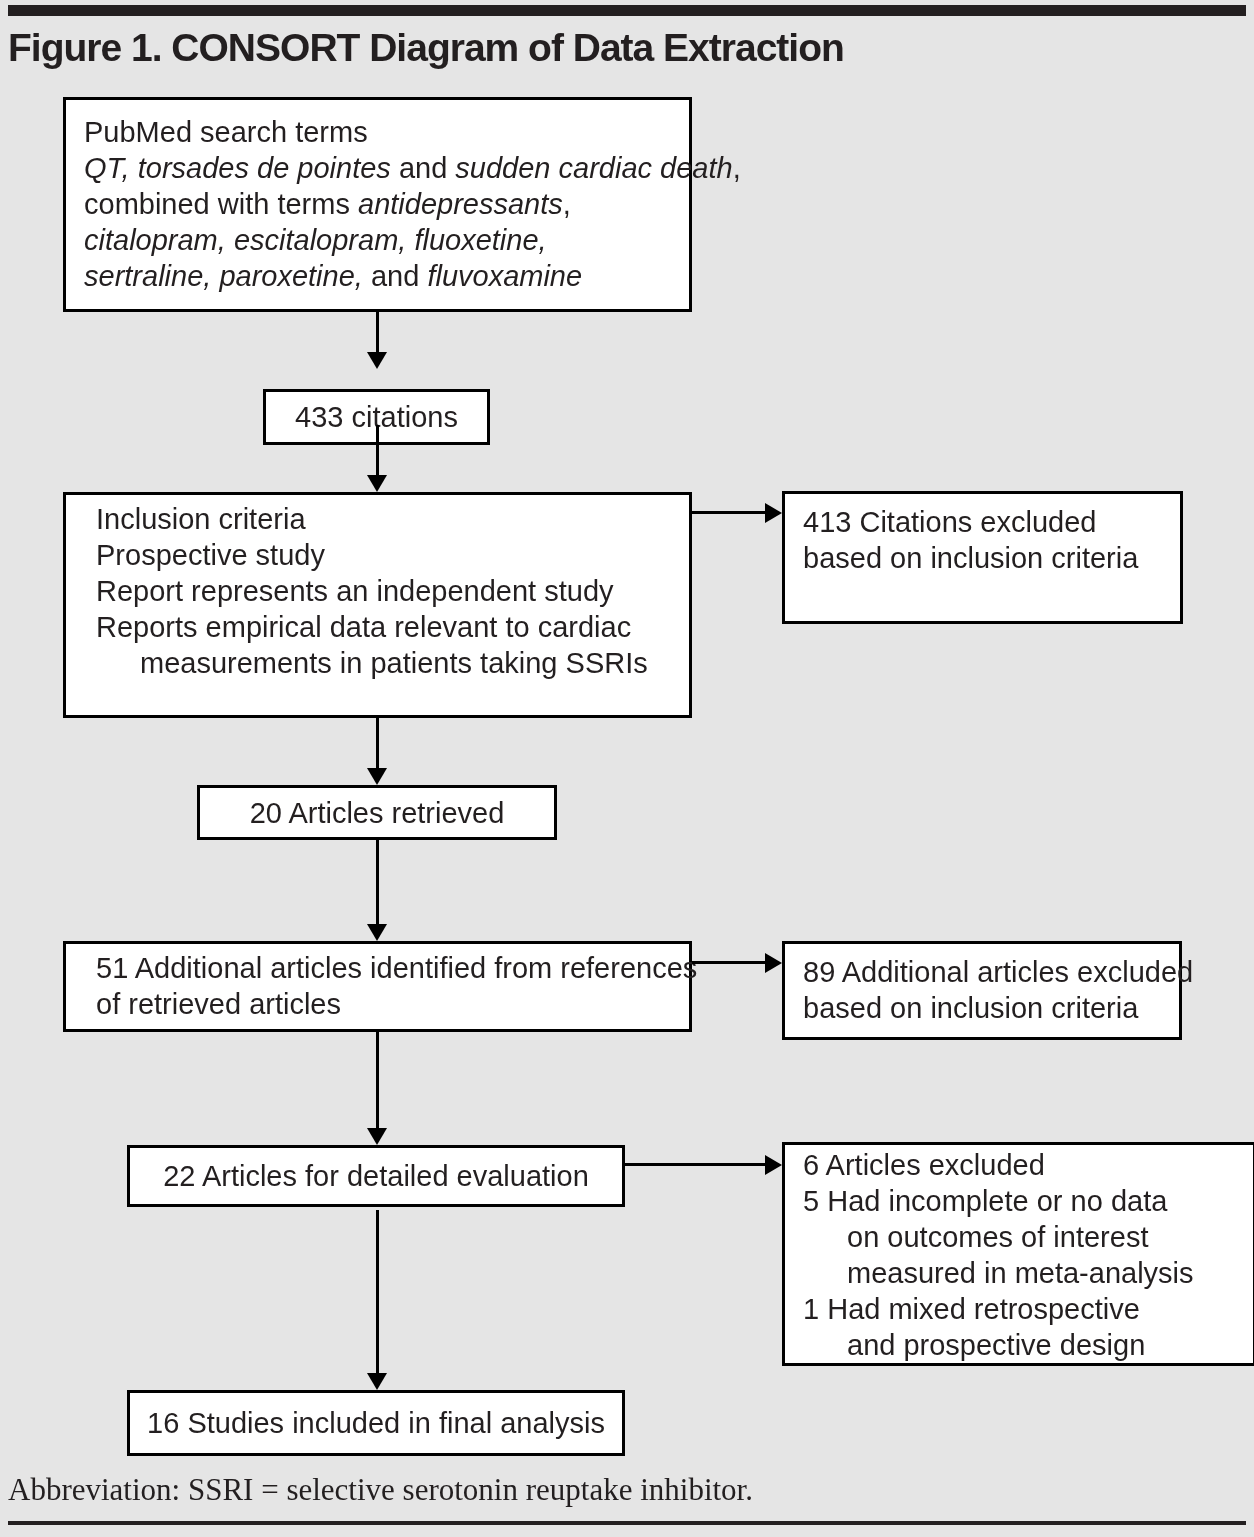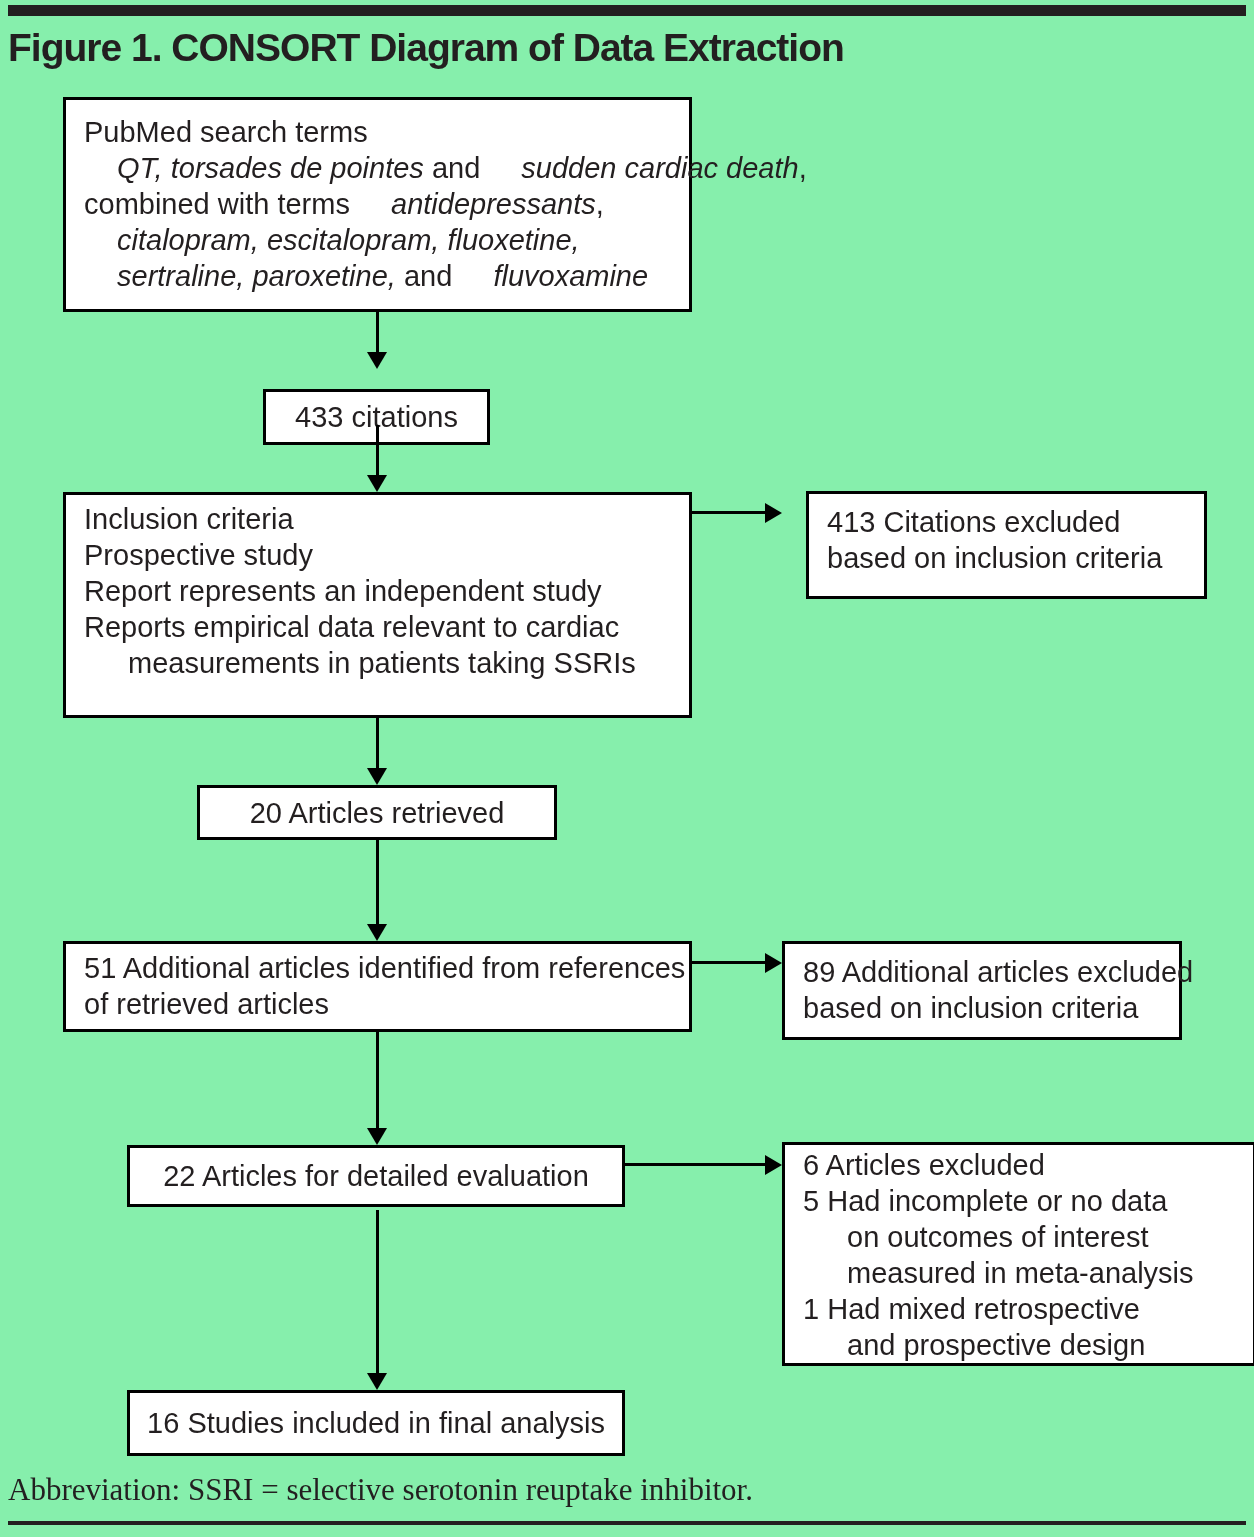--- a/index.html
+++ b/index.html
@@ -1,21 +1,21 @@
 <!DOCTYPE html>
 <html><head>
 <meta charset="utf-8">
 <style>
   * { margin: 0; padding: 0; box-sizing: border-box; }
   html, body { background: #ffffff; }
   .page {
     position: relative;
     width: 1254px;
     height: 1537px;
-    background: #86efac;
+    background: #e5e5e5;
     font-family: "Liberation Sans", sans-serif;
     color: #231f20;
     overflow: hidden;
   }
   .topbar {
     position: absolute;
     left: 8px; top: 5px;
     width: 1238px; height: 11px;
     background: #231f20;
   }
@@ -30,31 +30,31 @@
   .box {
     position: absolute;
     border: 3px solid #000000;
     background: #ffffff;
     font-size: 29px;
     line-height: 36px;
   }
   .box .line { white-space: nowrap; }
   .box .line.indent { padding-left: 44px; }
   .box.pad { padding: 14px 18px; }
-  .box.pad-sm { padding: 6px 18px; }
+  .box.pad-sm { padding: 6px 30px; }
   .box.pad-xs { padding: 2px 18px; }
   .box.pad-md { padding: 10px 18px; }
   .box.center {
     display: flex;
     align-items: center;
     justify-content: center;
     text-align: center;
   }
   .b { font-weight: 400; }
-  .i { font-style: italic; margin-left: 33px; }
+  .i { font-style: italic; }
   .vline { position: absolute; width: 3px; background: #000000; }
   .hline { position: absolute; height: 3px; background: #000000; }
   .head-down {
     position: absolute; width: 0; height: 0;
     border-left: 10px solid transparent;
     border-right: 10px solid transparent;
     border-top: 17px solid #000000;
   }
   .head-right {
     position: absolute; width: 0; height: 0;
@@ -107,21 +107,21 @@
       <div class="line"><span class="b">Inclusion criteria</span></div>
       <div class="line"><span>Prospective study</span></div>
       <div class="line"><span>Report represents an independent study</span></div>
       <div class="line"><span>Reports empirical data relevant to cardiac</span></div>
       <div class="line indent"><span>measurements in patients taking SSRIs</span></div>
     </div>
 
   <div class="hline" style="left:692px; top:511px; width:75px;"></div>
   <div class="head-right" style="left:765px; top:503px;"></div>
 
-  <div class="box pad-md" style="left:806px; top:491px; width:401px; height:108px;">
+  <div class="box pad-md" style="left:782px; top:491px; width:401px; height:133px;">
       <div class="line"><span class="b">413</span><span> Citations excluded</span></div>
       <div class="line"><span>based on inclusion criteria</span></div>
     </div>
 
   <div class="vline" style="left:376px; top:718px; height:52px;"></div>
   <div class="head-down" style="left:367px; top:768px;"></div>
 
   <div class="box center" style="left:197px; top:785px; width:360px; height:55px;">
       <div class="line"><span class="b">20</span><span> Articles retrieved</span></div>
     </div>

